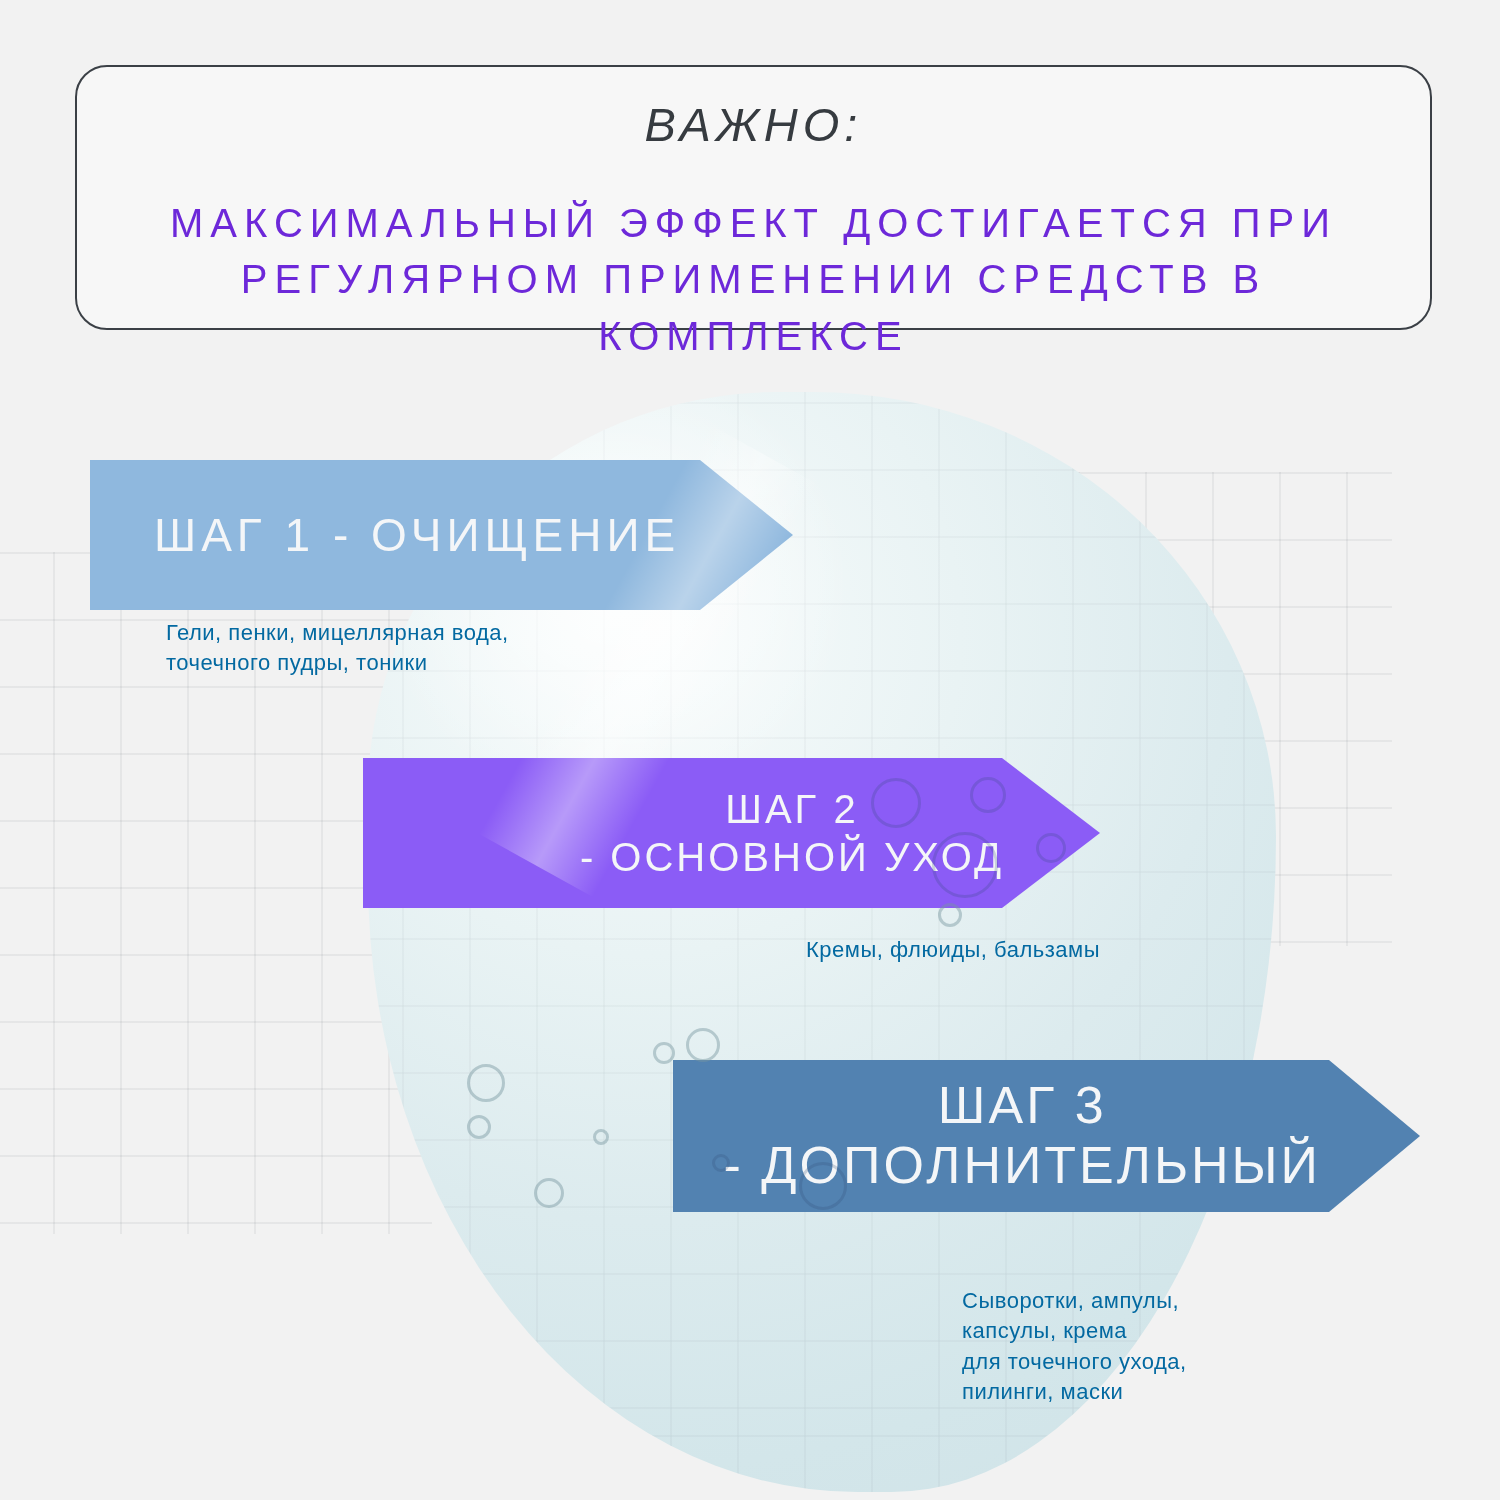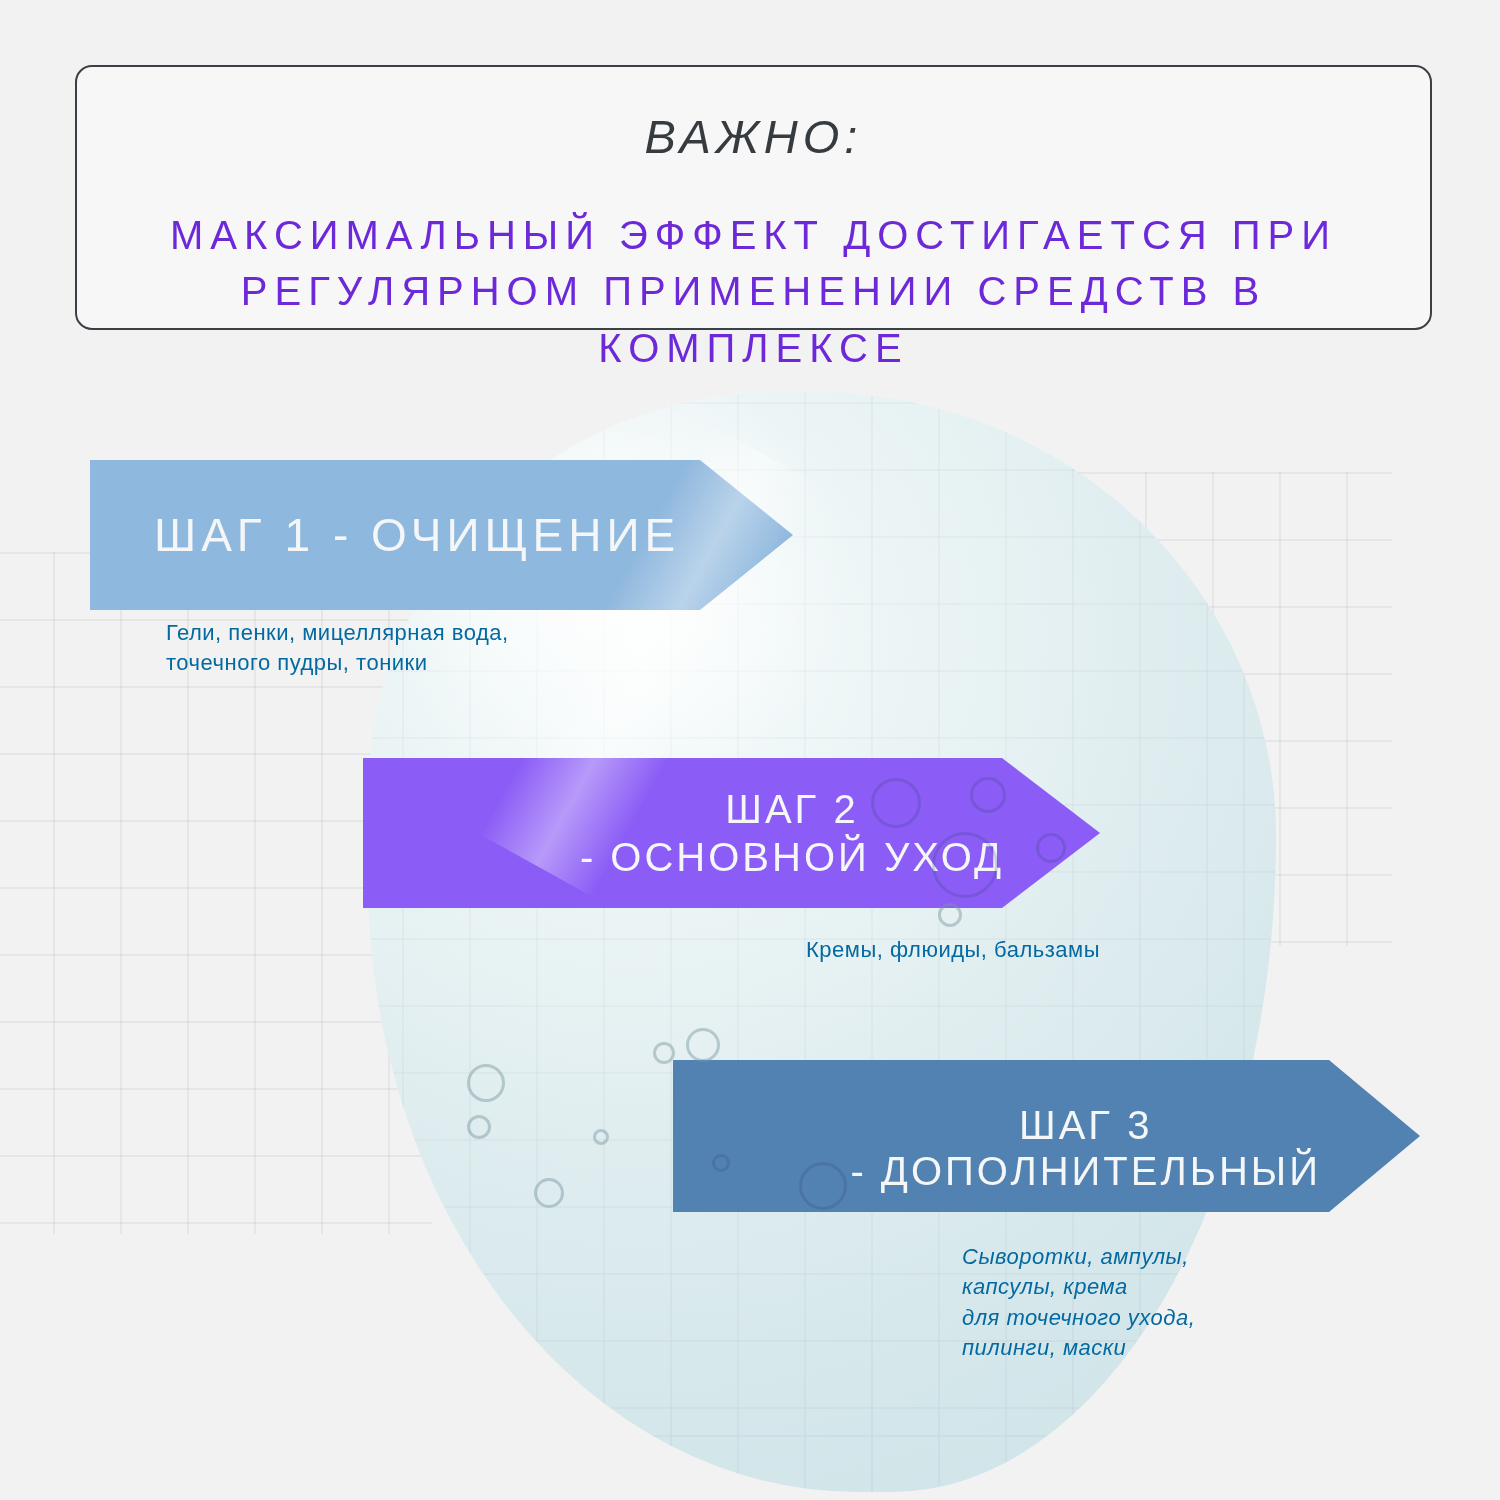--- a/index.html
+++ b/index.html
@@ -32,22 +32,22 @@
     opacity:.5;
   }
   .blob-highlight{
     position:absolute; left:-8%; top:-10%; width:70%; height:55%;
     background:radial-gradient(closest-side, rgba(255,255,255,0.85), rgba(255,255,255,0) 75%);
   }
 
   
   .notice{
     position:absolute; left:75px; top:65px; width:1357px; height:265px;
-    box-sizing:border-box; border:2px solid #3b4046; border-radius:17px;
-    background:#f7f7f7; text-align:center; padding-top:44px;
+    box-sizing:border-box; border:2px solid #3b4046; border-radius:32px;
+    background:#f7f7f7; text-align:center; padding-top:32px;
   }
   .notice-title{
     font-style:italic; font-size:47px; letter-spacing:5px;
     color:#363b40; line-height:1.1; font-weight:500;
   }
   .notice-sub{
     margin-top:44px; font-size:40px; letter-spacing:7px;
     color:#6d28d9; line-height:1.42; font-weight:400;
   }
 
@@ -66,35 +66,35 @@
   .banner-2 .t{
     position:absolute; right:96px; top:50%; transform:translateY(-50%);
     text-align:center; font-size:40px; letter-spacing:3px; line-height:1.2; white-space:nowrap;
   }
   .banner-3{
     left:673px; top:1060px; width:747px; height:152px;
     clip-path:polygon(0 0, calc(100% - 91px) 0, 100% 50%, calc(100% - 91px) 100%, 0 100%);
   }
   .banner-3 .t{
     position:absolute; right:99px; top:50%; transform:translateY(-50%);
-    text-align:center; font-size:40px; letter-spacing:3px; line-height:1.15; white-space:nowrap;margin-top:12px;
+    text-align:center; font-size:52px; letter-spacing:3px; line-height:1.15; white-space:nowrap;
   }
 
   
   .streak{
     position:absolute; left:585px; top:425px; width:130px; height:470px;
     background:linear-gradient(90deg, rgba(255,255,255,0) 0%, rgba(255,255,255,0.38) 50%, rgba(255,255,255,0) 100%);
     transform:rotate(29deg);
   }
 
   
   .desc{position:absolute; font-size:22px; letter-spacing:0.5px; color:#0369a1; line-height:1.38;}
   .desc-1{left:166px; top:618px;}
   .desc-2{left:540px; top:935px; width:560px; text-align:right;}
-  .desc-3{left:962px; top:1242px;font-style:italic;}
+  .desc-3{left:962px; top:1286px;}
 
   
   .ring{position:absolute; border-radius:50%; border:3px solid rgba(120,150,160,0.45);}
   .ring.on-banner{border-color:rgba(45,75,115,0.22);}
   .z-bg{z-index:1}.z-blob{z-index:2}.z-banner{z-index:5}.z-fx{z-index:6}.z-text{z-index:7}
 </style>
 </head>
 <body>
 
 <div class="canvas">

